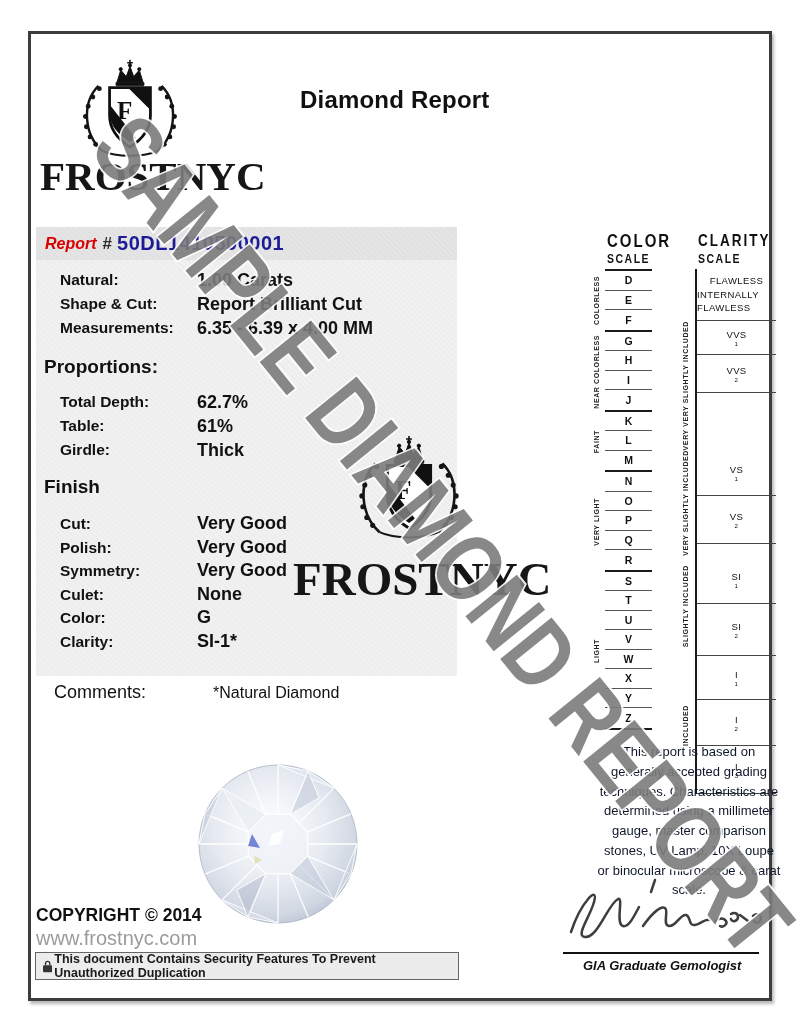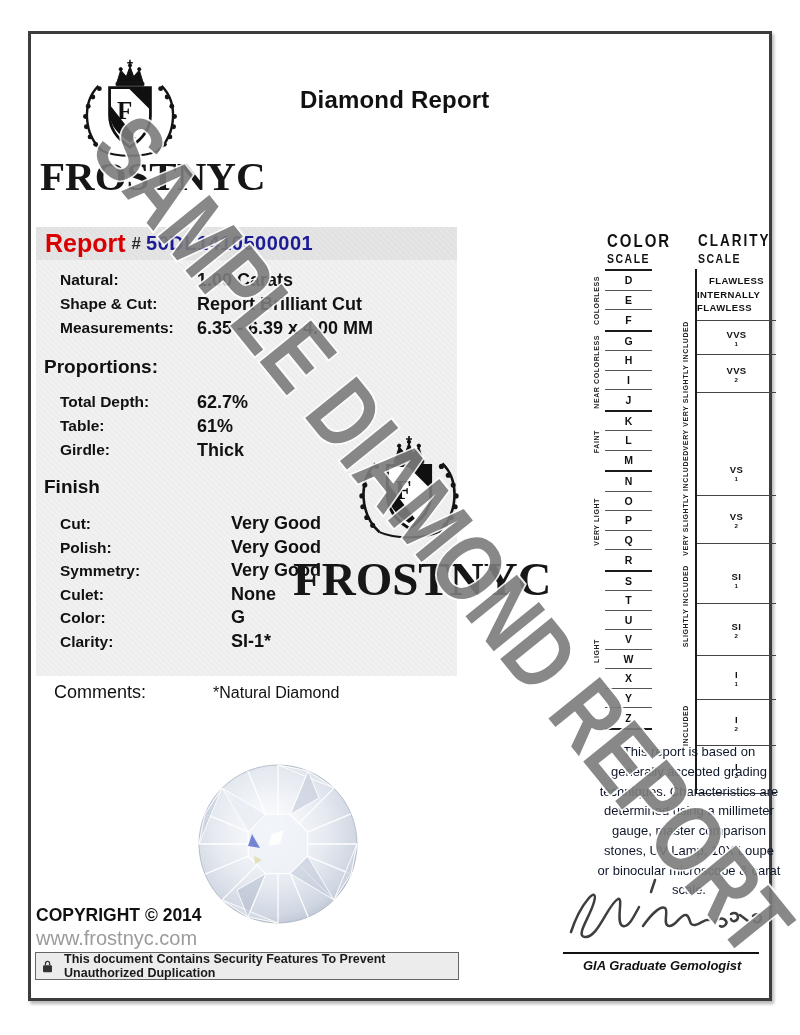--- a/index.html
+++ b/index.html
@@ -15,33 +15,33 @@
   .frame{left:28px;top:31px;width:744px;height:970px;border:3px solid #3c3c3c;
          box-shadow:2px 3px 3px #b9b9b9;background:#fff;}
   
   .doc-title{left:300px;top:86px;width:220px;font-size:24px;font-weight:bold;letter-spacing:.2px;}
   .brand-top{left:40px;top:152px;font-family:"Liberation Serif",serif;font-size:41px;font-weight:600;letter-spacing:0;color:#161616;}
   .brand-mid{left:293px;top:552px;font-family:"Liberation Serif",serif;font-size:47px;font-weight:600;color:#161616;}
   
   .report-bar{left:36px;top:227px;width:421px;height:33px;background:var(--bar-bg);
     background-image:repeating-linear-gradient(45deg,rgba(0,0,0,.02) 0 2px,transparent 2px 4px);
     display:flex;align-items:center;padding-left:9px;font-weight:bold;}
-  .report-bar .r-label{color:var(--report-red);font-size:25px;}
+  .report-bar .r-label{color:var(--report-red);font-size:16px;font-style:italic;}
   .report-bar .r-hash{color:#2b2b2b;font-size:17px;margin:0 5px 0 6px;}
   .report-bar .r-num{color:var(--report-blue);font-size:20px;letter-spacing:.5px;}
   
   .left-panel{left:36px;top:260px;width:421px;height:416px;background:var(--panel-bg);
     background-image:repeating-linear-gradient(45deg,rgba(0,0,0,.015) 0 2px,transparent 2px 4px);
     padding:8px 0 0 0;}
   .kv{display:grid;grid-template-columns:137px 1fr;padding-left:24px;line-height:24px;
       font-size:15.5px;font-weight:bold;}
   .kv .v{font-size:18px;}
   .sec-head{font-size:19px;font-weight:bold;padding-left:8px;margin:16px 0 12px;}
   .sec-head2{font-size:19px;font-weight:bold;padding-left:8px;margin:14px 0 14px;}
-  .fin .kv{line-height:23.5px;gap:34px;}
+  .fin .kv{line-height:23.5px;}
   
   .comments{left:36px;top:682px;width:421px;display:grid;grid-template-columns:159px 1fr;padding-left:18px;}
   .comments .c-label{font-size:18px;font-weight:400;}
   .comments .c-value{font-size:16px;padding-top:2px;}
   
   .scale-head-title{font-size:15px;font-weight:bold;letter-spacing:2px;transform:scaleY(1.25);transform-origin:left top;display:inline-block;white-space:nowrap;}
   .scale-head-sub{font-size:10.5px;font-weight:bold;letter-spacing:1.5px;transform:scaleY(1.15);transform-origin:left top;display:inline-block;}
   .vlabel{writing-mode:vertical-rl;transform:rotate(180deg);font-size:7px;font-weight:bold;
           letter-spacing:.6px;color:#222;text-align:center;line-height:1.25;}
   
@@ -55,34 +55,34 @@
       font-size:10.5px;font-weight:bold;}
   .cs-groups .cell:last-child{border-bottom:none;}
   
   .clarity-scale{left:648px;top:229px;width:128px;}
   .clarity-head{margin-left:50px;height:40px;}
   .cl-groups{display:block;}
   .cl-groups .grp{display:flex;}
   .cl-groups .lblcol{width:47px;display:flex;align-items:center;justify-content:flex-end;padding-right:4px;}
   .cl-groups .cells{flex:1;border-left:2px solid #1a1a1a;}
   .cl-groups .cell{border-bottom:1.5px solid #444;display:flex;flex-direction:column;align-items:center;justify-content:center;
-      font-size:9.5px;font-weight:bold;letter-spacing:.4px;}
+      font-size:9.5px;font-weight:normal;letter-spacing:.4px;}
   .cl-groups .cell .line{line-height:1.45;}
   sub{font-size:.65em;vertical-align:-.25em;}
   
   .disclaimer{left:597px;top:742px;width:184px;font-size:13px;line-height:1.52;text-align:center;color:#0f172a;}
   
   .sig{left:563px;top:870px;width:208px;}
   .sig .sig-line{border-bottom:2.5px solid #111;margin-top:-4px;width:196px;}
   .sig .sig-label{font-size:13px;font-weight:bold;font-style:italic;margin:4px 0 4px 20px;}
   
   .copyright{left:36px;top:905px;font-size:17.5px;font-weight:bold;}
   .website{left:36px;top:927px;font-size:20px;color:#9b9b9b;}
   .security{left:35px;top:952px;width:424px;height:28px;border:1.5px solid #666;background:#ececec;
-     display:flex;align-items:center;gap:12px;padding-left:7px;}
+     display:flex;align-items:center;gap:2px;padding-left:7px;}
   .security .sec-text{font-size:12.5px;font-weight:600;color:#1a1a1a;}
   
   .watermark{left:0;top:0;pointer-events:none;}
   .watermark text{fill:var(--wm);stroke:#ffffff;stroke-width:4px;paint-order:stroke;
      font-family:"Liberation Sans",sans-serif;font-weight:bold;font-size:96px;opacity:.9;}
   .emblem{overflow:visible;}
 </style>
 </head>
 <body>
 

